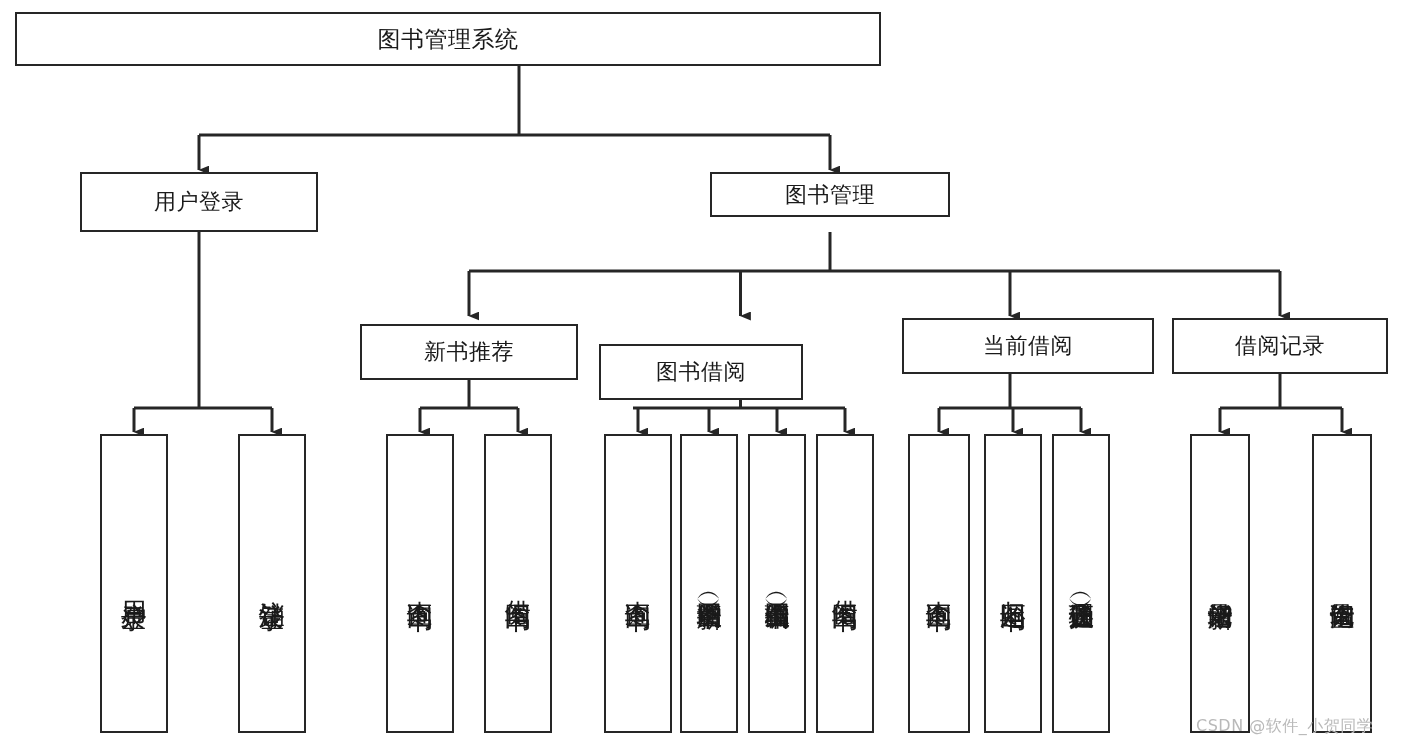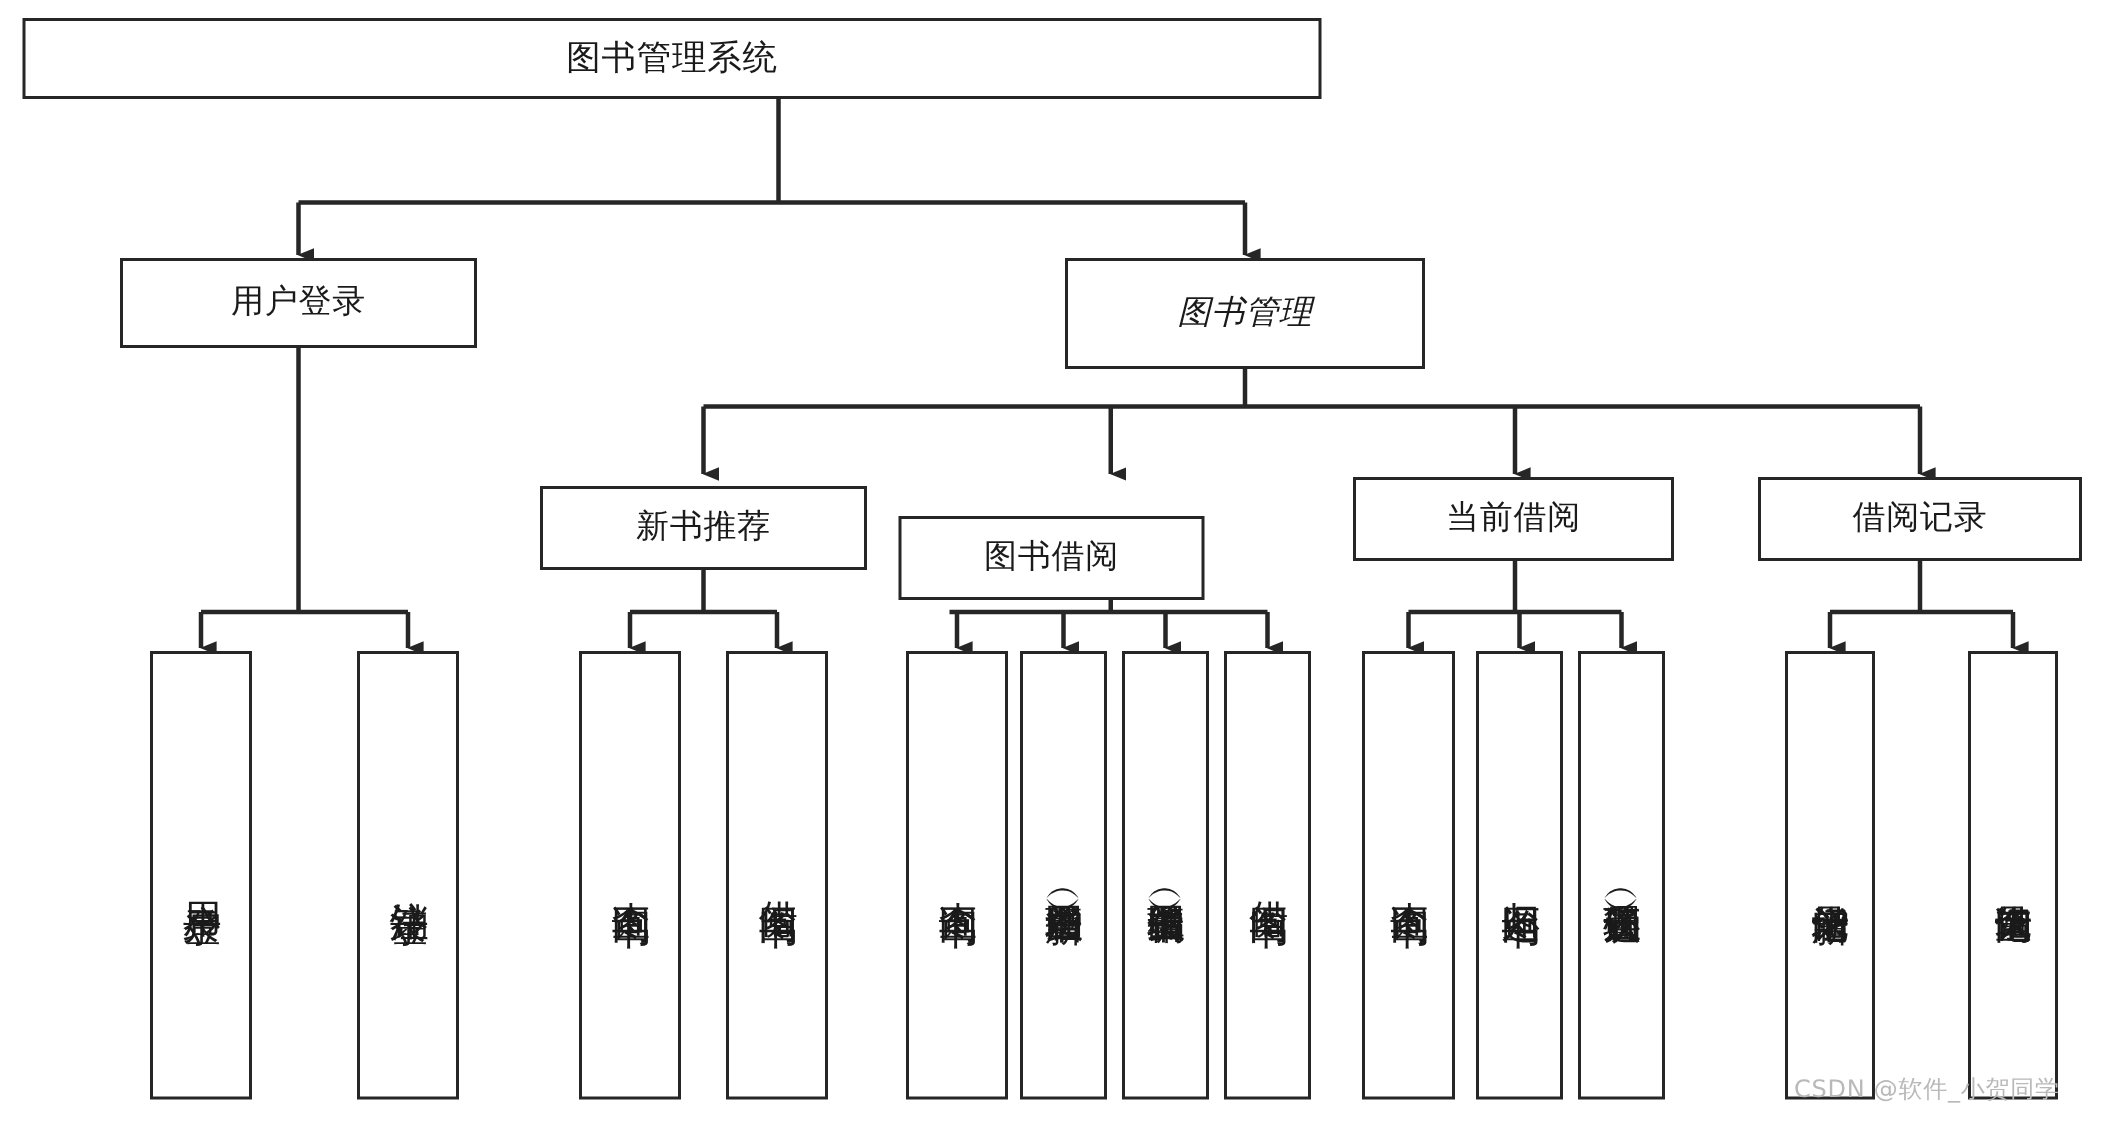--- a/index.html
+++ b/index.html
@@ -123,30 +123,30 @@
       </g>
   </svg>
 
   <div id="nodes">
       <div class="node horiz root" style="left: 15px; top: 12px; width: 866px; height: 54px;">
         <span class="node-label">图书管理系统</span>
       </div>
       <div class="node horiz" style="left: 80px; top: 172px; width: 238px; height: 60px;">
         <span class="node-label">用户登录</span>
       </div>
-      <div class="node horiz" style="left: 710px; top: 172px; width: 240px; height: 74px; font-style: italic;">
+      <div class="node horiz" style="left: 710px; top: 172px; width: 240px; height: 45px;">
         <span class="node-label">图书管理</span>
       </div>
       <div class="node horiz" style="left: 360px; top: 324px; width: 218px; height: 56px;">
         <span class="node-label">新书推荐</span>
       </div>
       <div class="node horiz" style="left: 599px; top: 318px; width: 204px; height: 56px; margin-top: 26px;">
         <span class="node-label">图书借阅</span>
       </div>
-      <div class="node horiz" style="left: 902px; top: 318px; width: 214px; height: 56px;">
+      <div class="node horiz" style="left: 902px; top: 318px; width: 252px; height: 56px;">
         <span class="node-label">当前借阅</span>
       </div>
       <div class="node horiz" style="left: 1172px; top: 318px; width: 216px; height: 56px;">
         <span class="node-label">借阅记录</span>
       </div>
       <div class="node vert" style="left: 100px; top: 434px; width: 68px; height: 299px;">
         <span class="node-label">用户登录</span>
       </div>
       <div class="node vert" style="left: 238px; top: 434px; width: 68px; height: 299px;">
         <span class="node-label">注销登录</span>

